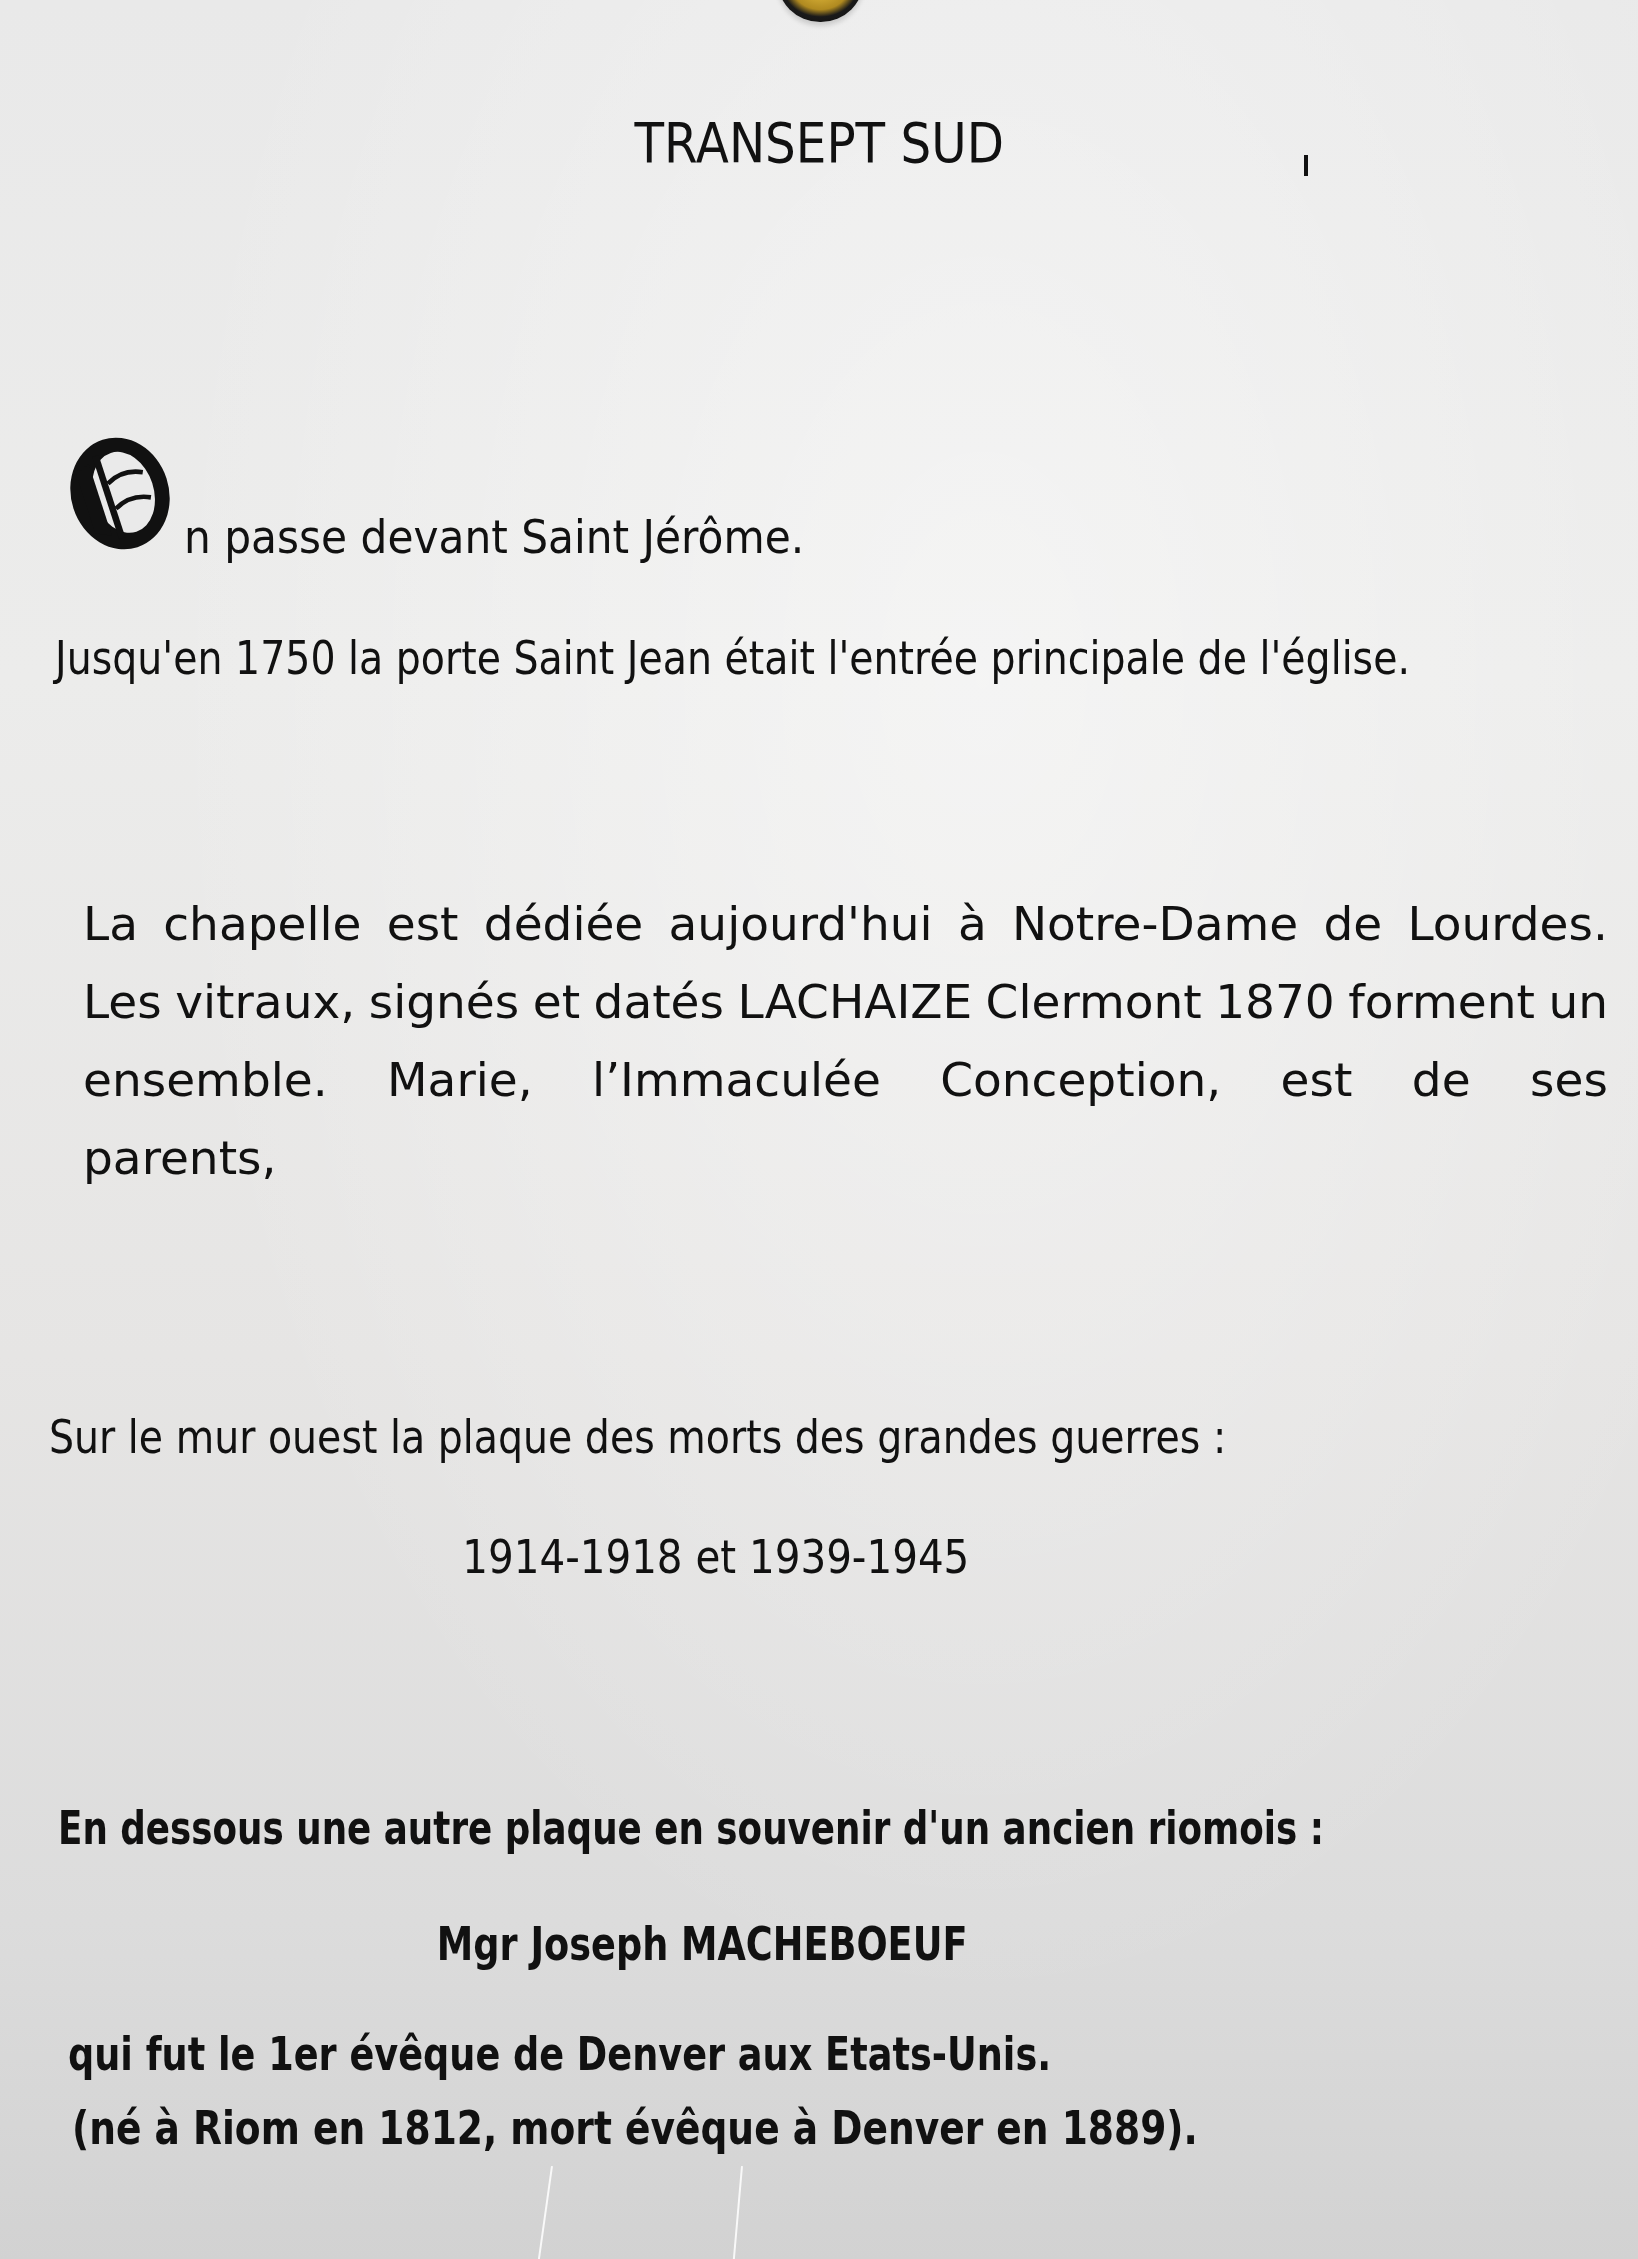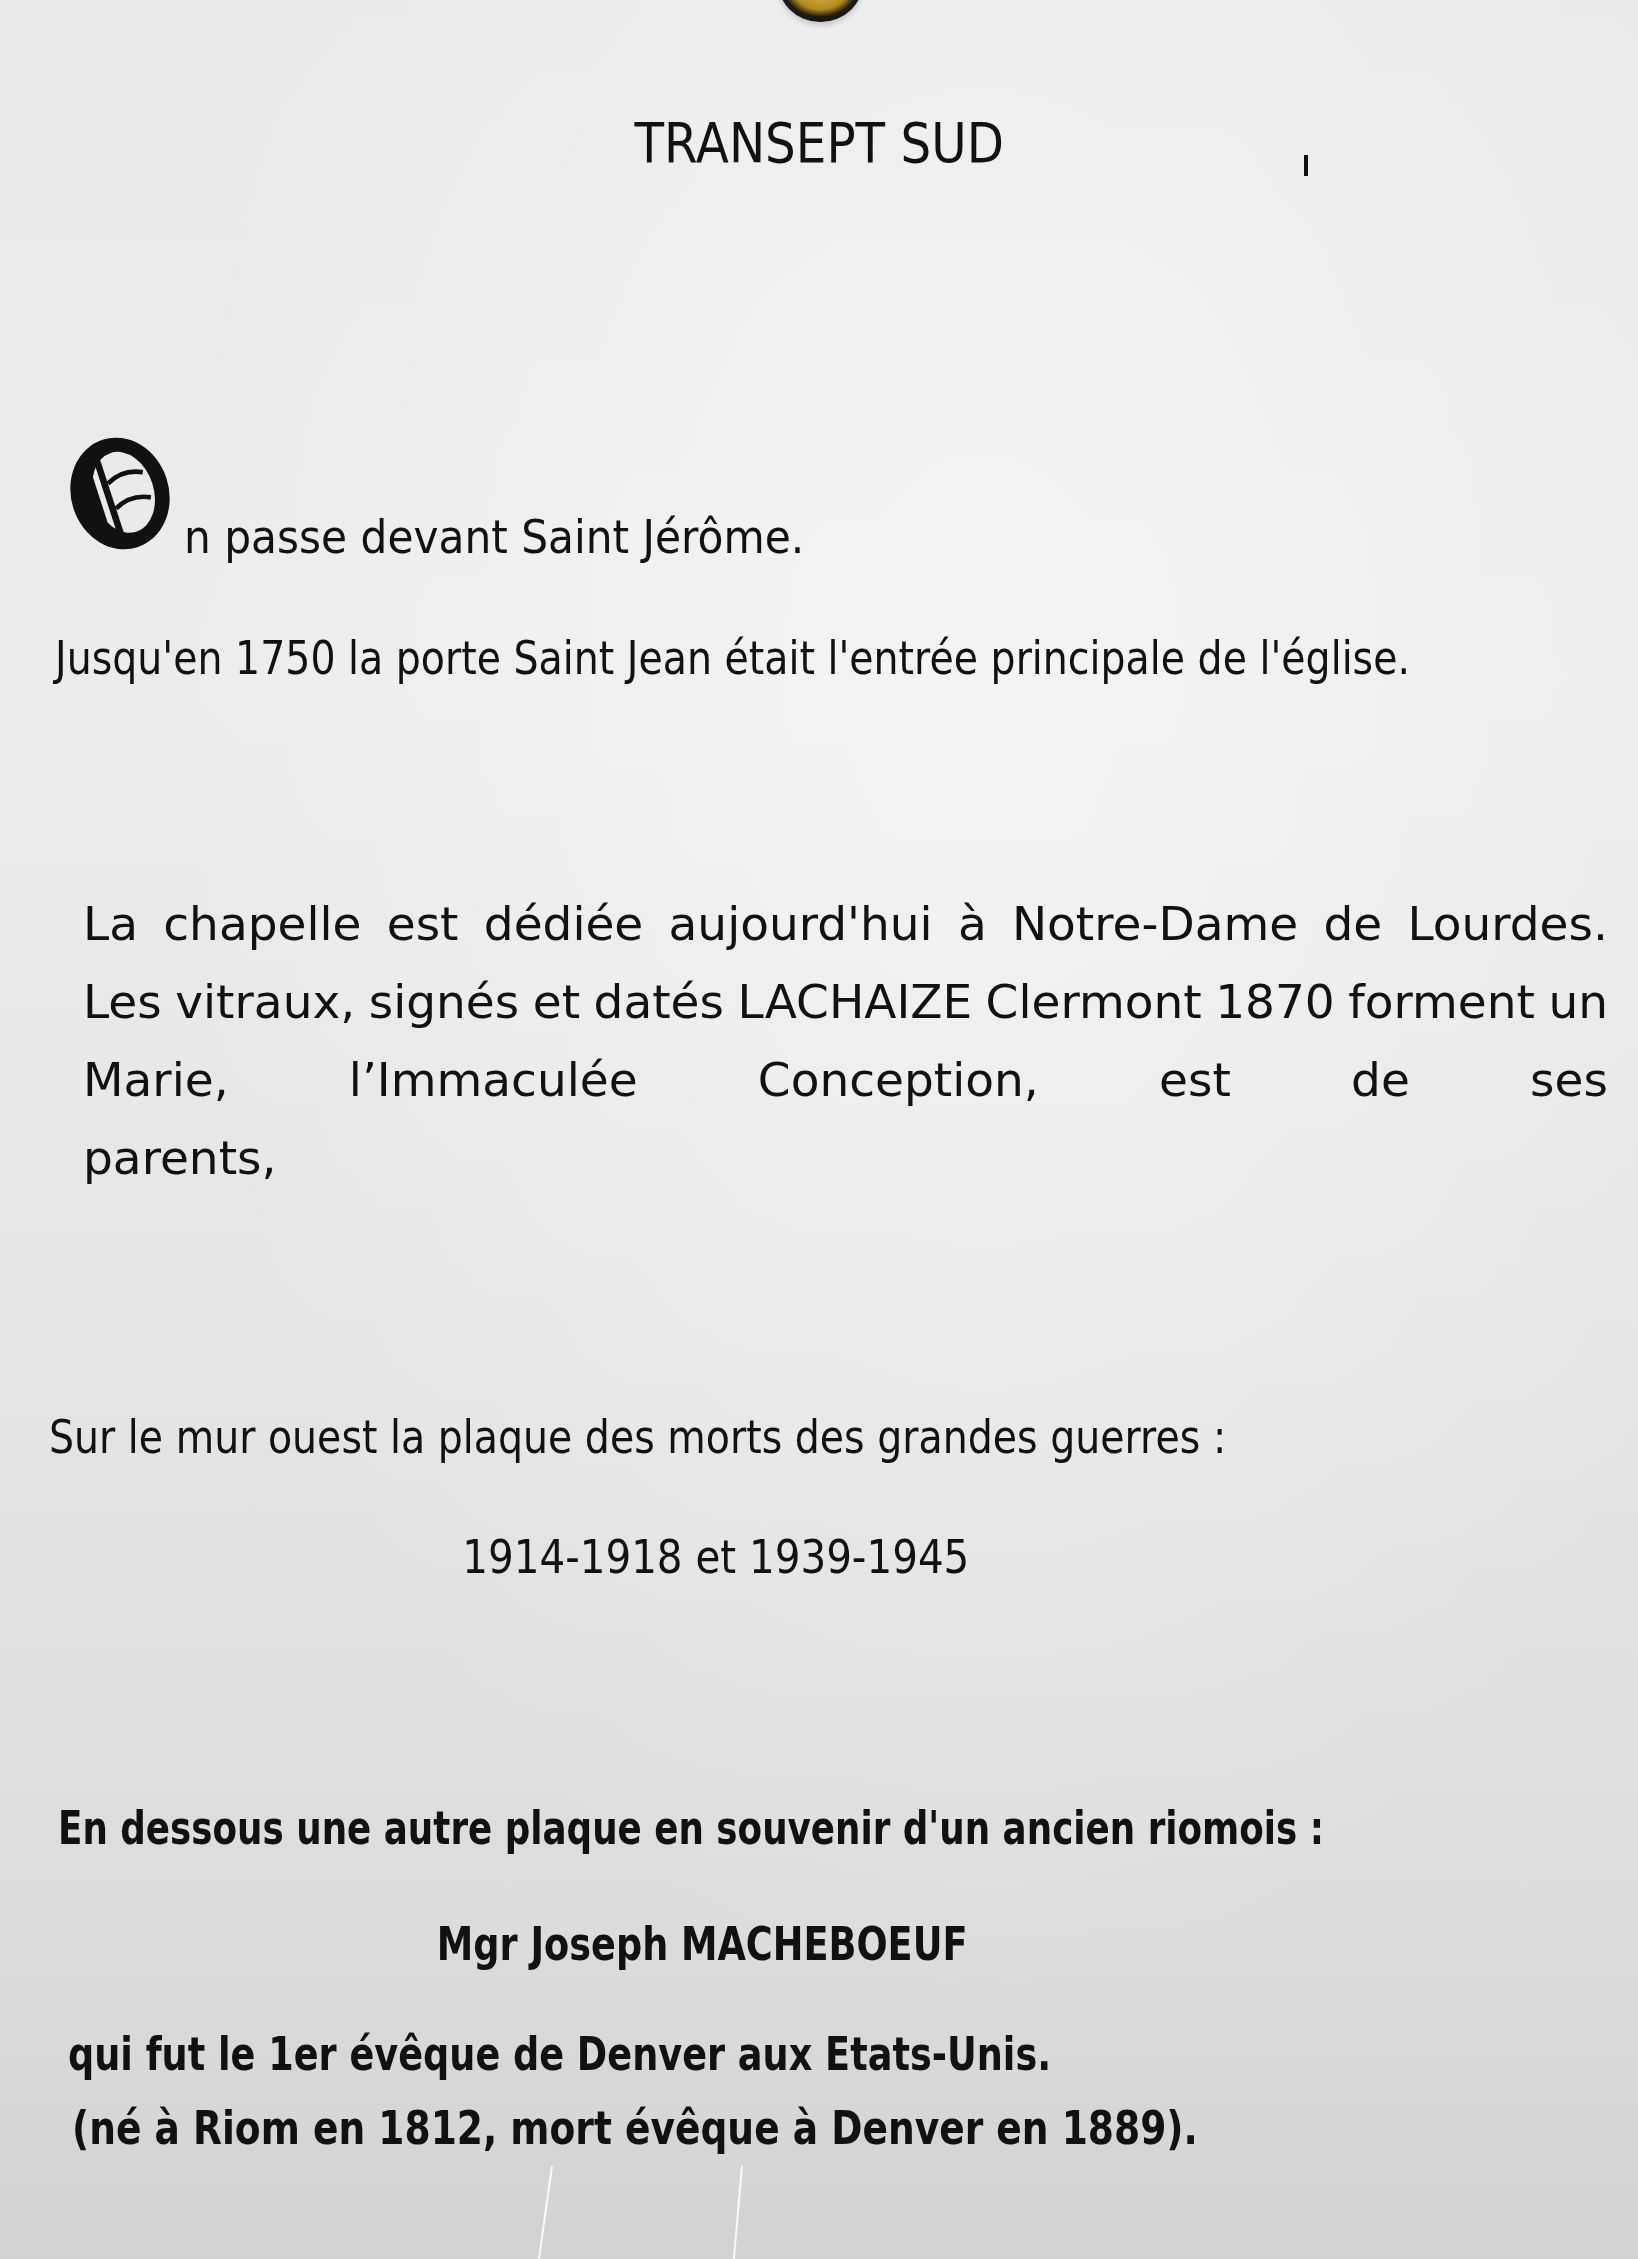--- a/index.html
+++ b/index.html
@@ -207,20 +207,21 @@
     <span>signés</span>
     <span>et</span>
     <span>datés</span>
     <span>LACHAIZE</span>
     <span>Clermont</span>
     <span>1870</span>
     <span>forment</span>
     <span>un</span>
   </div>
   <div class="jline">
+    <span>ensemble.</span>
     <span>Marie,</span>
     <span>l’Immaculée</span>
     <span>Conception,</span>
     <span>est</span>
     <span>de</span>
     <span>ses</span>
   </div>
   <div class="jline last">
     <span>parents,</span>
   </div>

